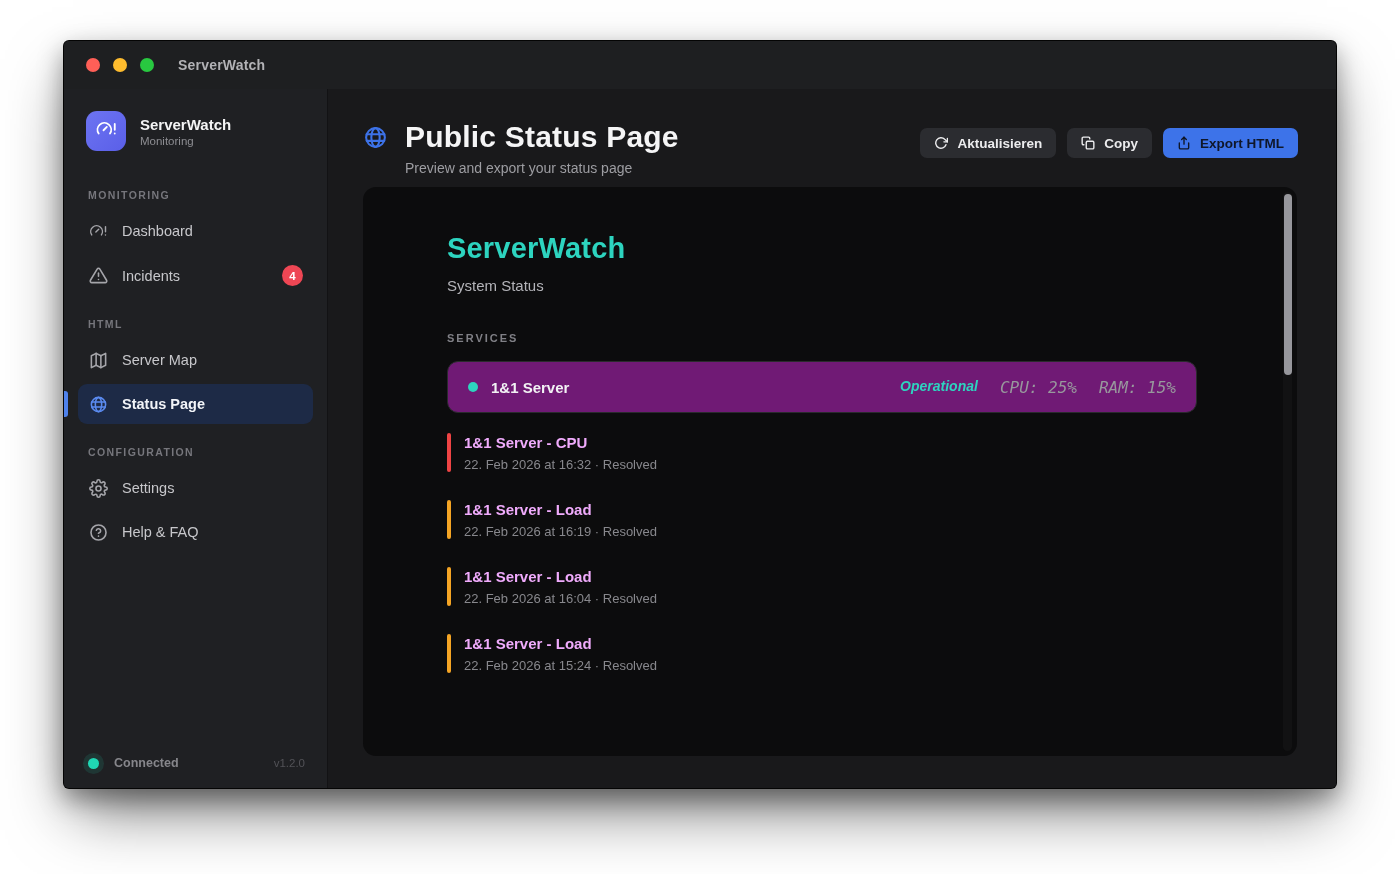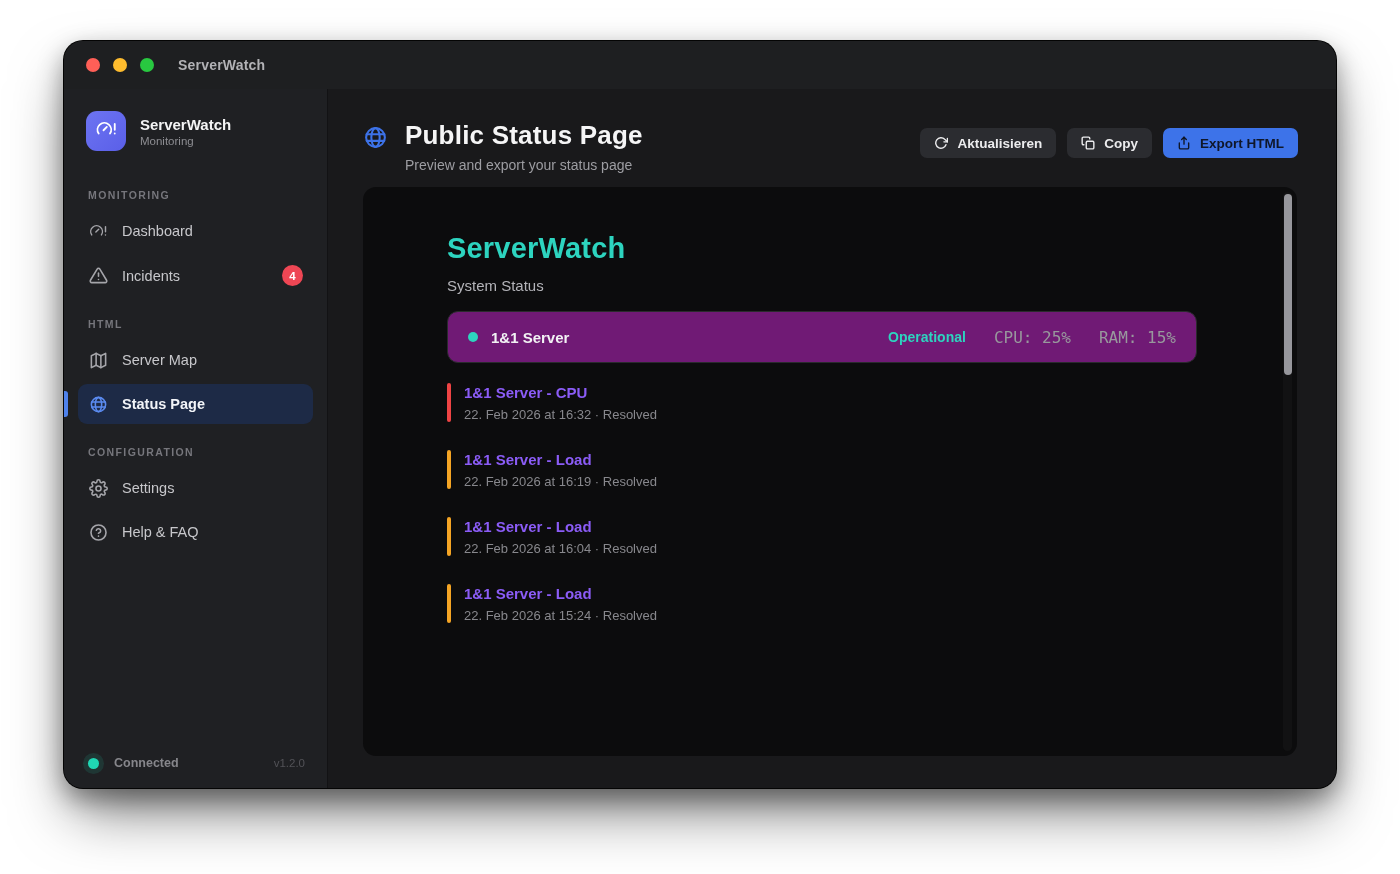--- a/index.html
+++ b/index.html
@@ -1,20 +1,20 @@
 <!DOCTYPE html>
 <html><head>
 <meta charset="utf-8">
 <style>
   * { margin: 0; padding: 0; box-sizing: border-box; }
   html, body { width: 1400px; height: 874px; background: #ffffff; font-family: "Liberation Sans", "DejaVu Sans", sans-serif; overflow: hidden; }
 
   .window {
     position: absolute; left: 63px; top: 40px; width: 1274px; height: 749px;
-    background: #1c1d1f; border-radius: 20px; overflow: hidden;
+    background: #1c1d1f; border-radius: 6px; overflow: hidden;
     border: 1px solid rgba(0,0,0,0.85);
     box-shadow: 0 30px 60px -10px rgba(0,0,0,0.55), 0 10px 25px rgba(0,0,0,0.35);
   }
 
   
   .titlebar { height: 48px; display: flex; align-items: center; padding-left: 22px; background: #1e1f21; }
   .traffic { display: flex; gap: 13px; align-items: center; }
   .light { width: 14px; height: 14px; border-radius: 50%; cursor: default; }
   .light.red { background: #ff5f57; }
   .light.yellow { background: #febc2e; }
@@ -43,45 +43,45 @@
 
   .sidebar-spacer { flex: 1; }
   .sidebar-footer { display: flex; align-items: center; padding: 16px 22px 20px 24px; }
   .conn-dot { width: 11px; height: 11px; border-radius: 50%; background: #20d6b4; box-shadow: 0 0 0 5px rgba(32,214,180,0.12); margin-right: 15px; }
   .conn-label { font-size: 12.5px; font-weight: bold; color: #86868b; }
   .version { margin-left: auto; font-size: 11.5px; color: #525257; text-align: right; }
 
   
   .main-header { display: flex; align-items: flex-start; padding: 31px 38px 0 35px; }
   .header-globe { color: #3d72e8; margin-top: 5px; margin-right: 17px; }
-  .header-title { font-size: 26px; font-weight: bold; color: #f5f5f6; letter-spacing: .2px; }
+  .header-title { font-size: 30px; font-weight: bold; color: #f5f5f6; letter-spacing: .2px; }
   .header-sub { font-size: 14px; color: #9d9da2; margin-top: 6px; }
   .header-actions { margin-left: auto; display: flex; gap: 11px; margin-top: 8px; }
   .btn { display: flex; align-items: center; gap: 9px; height: 30px; padding: 0 14px; border-radius: 7px; background: #2b2c30; border: none; color: #ececee; font-size: 13.5px; font-weight: bold; font-family: inherit; cursor: pointer; }
   .btn .btn-icon { display: flex; align-items: center; }
   .btn.primary { background: #3d73e9; color: #0f172a; }
 
   
   .panel { position: absolute; left: 35px; right: 39px; top: 98px; height: 569px; background: #0c0c0d; border-radius: 13px; overflow: hidden; }
   .panel-content { padding: 45px 100px 0 84px; }
   .preview-brand { font-size: 29px; font-weight: bold; color: #2dd4bf; letter-spacing: .2px; }
   .preview-sub { font-size: 15px; color: #b4b4b9; margin-top: 12px; }
   .section-label { font-size: 11px; font-weight: bold; letter-spacing: 2px; color: #808086; margin-top: 38px; }
 
   .service-card { margin-top: 17px; height: 52px; background: #701a75; border: 1px solid #2a2a2d; border-radius: 11px; display: flex; align-items: center; padding: 0 20px; }
   .svc-dot { width: 10px; height: 10px; border-radius: 50%; background: #2dd4bf; margin-right: 13px; }
   .svc-name { font-size: 15px; font-weight: bold; color: #f2f2f4; }
-  .svc-right { margin-left: auto; display: flex; align-items: center; gap: 28px; }
+  .svc-right { margin-left: auto; display: flex; align-items: flex-start; gap: 22px; font-style: italic; }
   .svc-status { font-size: 14px; font-weight: bold; color: #2dd4bf; }
   .svc-metric { font-size: 16px; color: #98989d; font-family: "DejaVu Sans Mono", "Liberation Mono", monospace; }
 
   .incidents { margin-top: 20px; }
   .incident { display: flex; align-items: stretch; margin-bottom: 28px; }
   .incident-bar { width: 4px; border-radius: 2px; flex-shrink: 0; margin-right: 13px; }
-  .incident-title { font-size: 15px; font-weight: bold; color: #8b5cf6; padding-top: 1px; }
+  .incident-title { font-size: 15px; font-weight: bold; color: #f0abfc; padding-top: 1px; }
   .incident-meta { font-size: 13px; color: #88888d; margin-top: 6px; }
 
   .scrollbar-track { position: absolute; top: 5px; bottom: 5px; right: 5px; width: 9px; border-radius: 5px; background: #121213; }
   .scrollbar-thumb { position: absolute; top: 2px; left: 0.5px; width: 8px; height: 181px; border-radius: 4px; background: #97979c; }
 </style>
 </head>
 <body>
 
 <div class="window">
 
@@ -243,20 +243,21 @@
             <span>Export HTML</span>
           </button>
         </div>
       </div>
 
       <div class="panel">
         <div class="panel-content">
           <div class="preview-brand">ServerWatch</div>
           <div class="preview-sub">System Status</div>
 
+          <div class="section-label">SERVICES</div>
 
           <div class="service-card">
             <span class="svc-dot"></span>
             <span class="svc-name">1&amp;1 Server</span>
             <div class="svc-right">
               <span class="svc-status">Operational</span>
               <span class="svc-metric">CPU: 25%</span>
               <span class="svc-metric">RAM: 15%</span>
             </div>
           </div>

